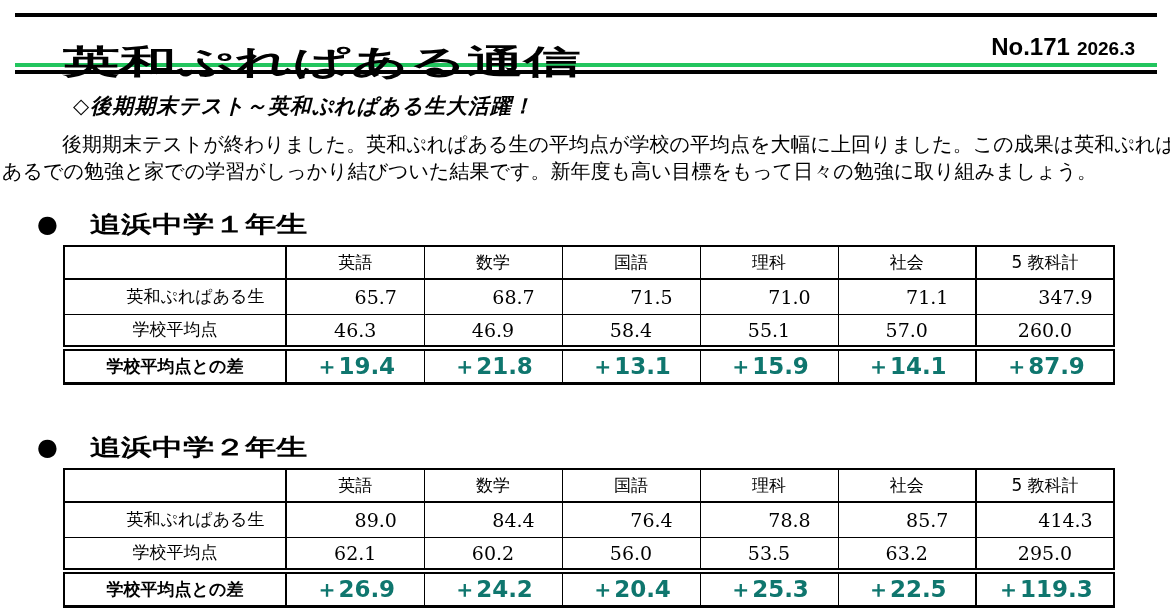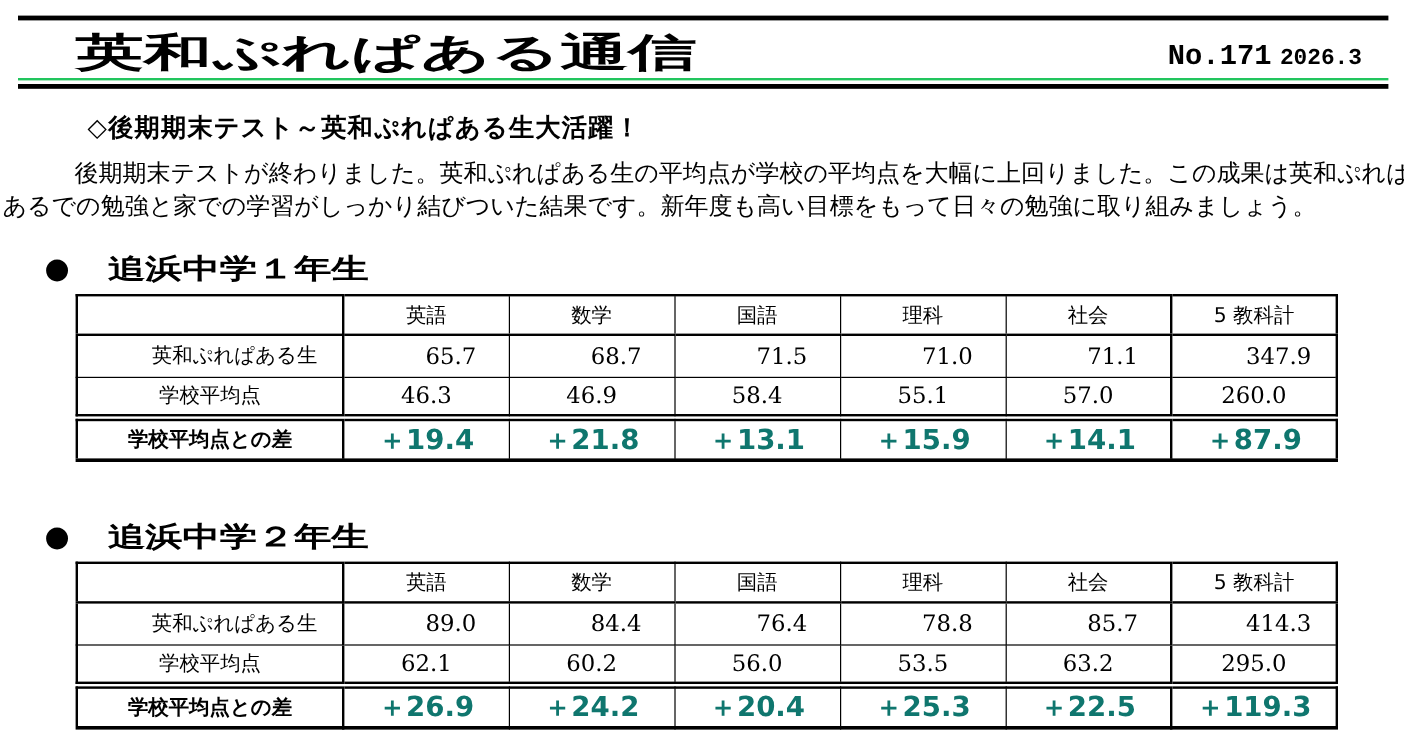--- a/index.html
+++ b/index.html
@@ -4,31 +4,31 @@
 <style>
   * { margin:0; padding:0; box-sizing:border-box; }
   html,body { background:#fff; }
   .page {
     position:relative; width:1170px; height:616px; background:#fff; color:#000;
     font-family:"DejaVu Sans","Liberation Sans",sans-serif; overflow:hidden;
   }
 
   
   .masthead { margin:13px 13px 0 15px; border-top:4px solid #000; border-bottom:4px solid #000; position:relative; }
-  .mast-inner { border-bottom:2px solid #22c55e; margin-bottom:3px; height:50px; padding:9px 0 0 48px; }
+  .mast-inner { border-bottom:4px solid #22c55e; margin-bottom:3px; height:50px; padding:27px 0 0 48px; }
   .mast-title {
     display:inline-block; font-size:33px; font-weight:bold; line-height:1.1; white-space:nowrap;
     transform:scaleX(1.72); transform-origin:0 50%;
   }
-  .issue { position:absolute; right:22px; bottom:9px; font-family:Liberation Mono, monospace; font-weight:bold; white-space:nowrap; }
+  .issue { position:absolute; right:22px; bottom:9px; font-family:Liberation Sans, sans-serif; font-weight:bold; white-space:nowrap; }
   .issue-no { font-size:24px; }
   .issue-date { font-size:19px; margin-left:7px; }
 
   
-  .article-heading { margin:18px 0 0 73px; font-size:21px; font-weight:bold; letter-spacing:1px; white-space:nowrap; }
+  .article-heading { margin:18px 0 0 73px; font-size:21px; font-weight:bold; font-style:italic; letter-spacing:1px; white-space:nowrap; }
   .body-text { margin:11px 2px 0 2px; font-size:20px; line-height:27px; }
   .body-line { display:block; white-space:nowrap; }
   .body-line.first { text-indent:60px; }
 
   
   .grade-section { margin-top:24px; }
   .grade-section + .grade-section { margin-top:47px; }
   .section-header { margin:0 0 6px 37px; height:30px; display:flex; align-items:center; }
   .bullet { font-size:24px; line-height:1; margin-right:32px; }
   .section-title { display:inline-block; font-size:23px; font-weight:bold; white-space:nowrap; transform:scaleX(1.35); transform-origin:0 50%; }

